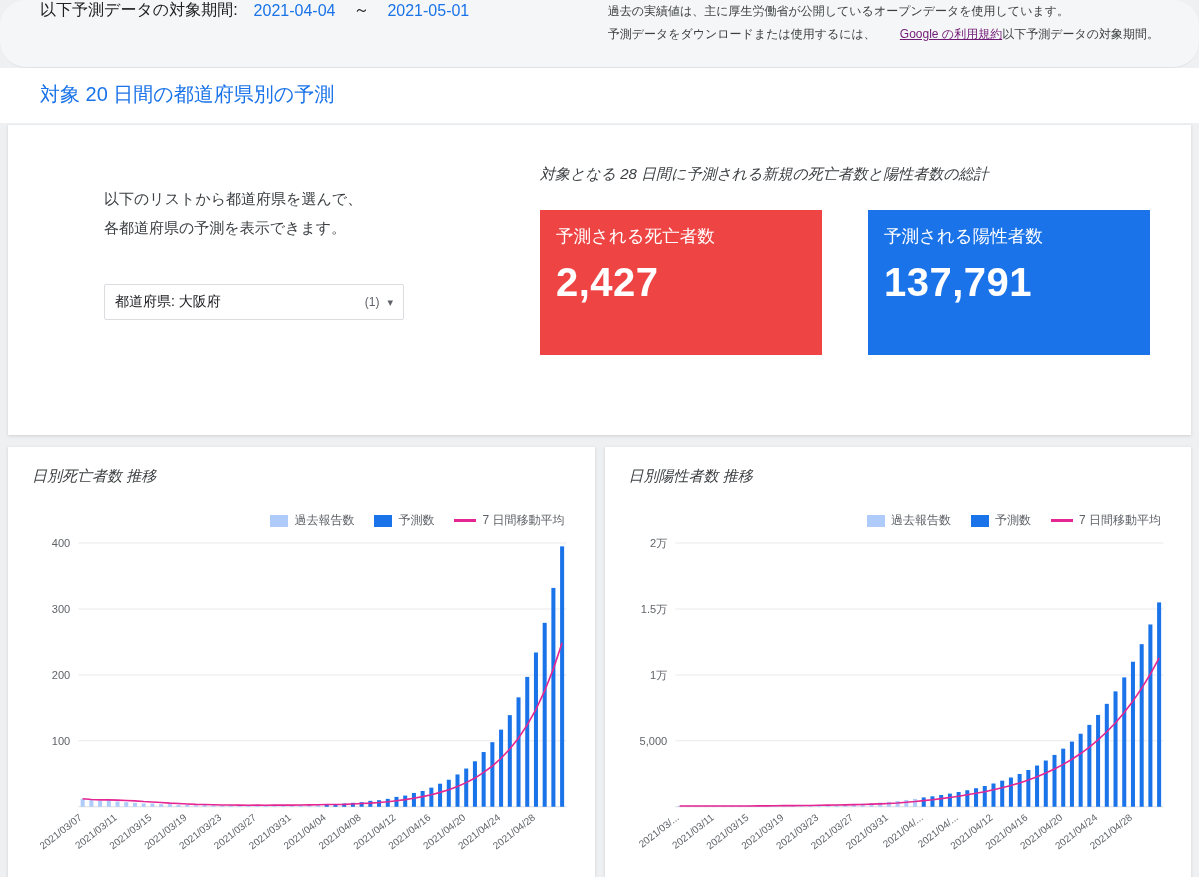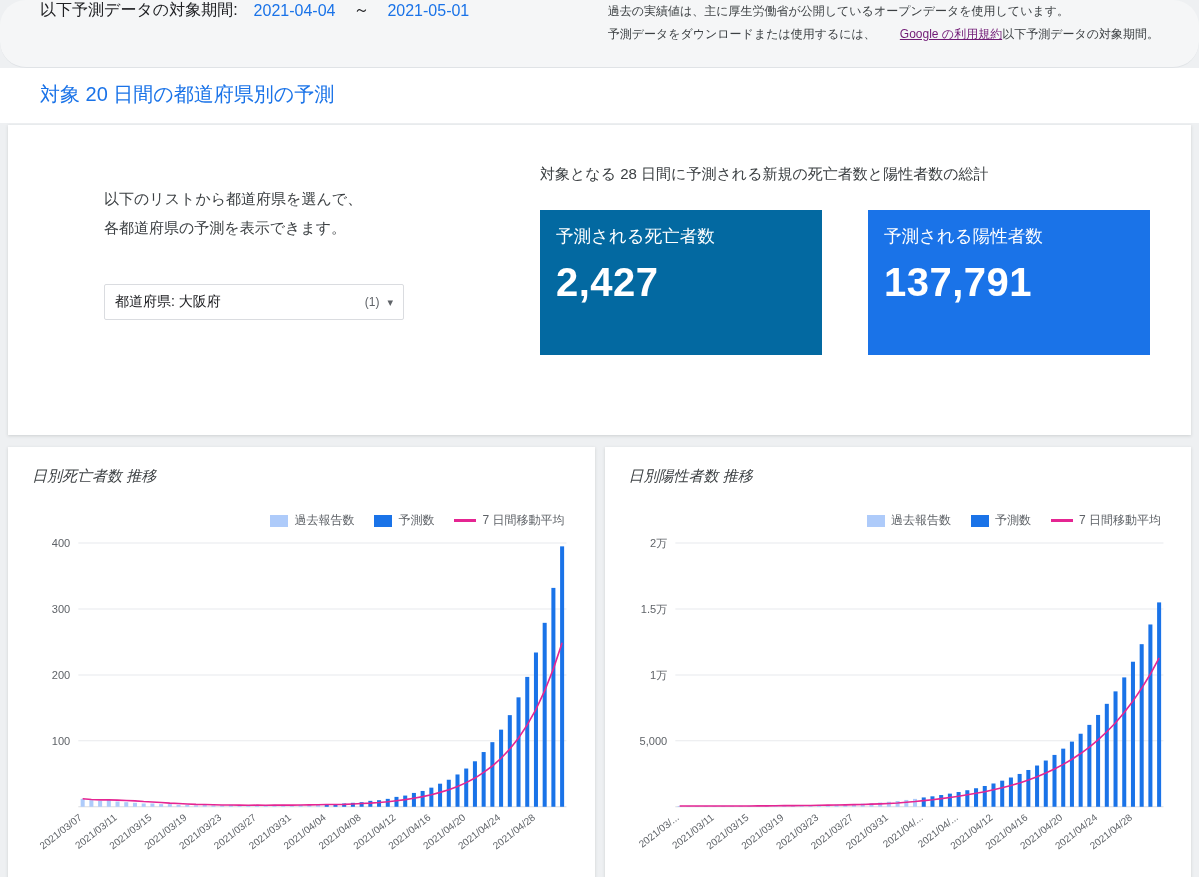--- a/index.html
+++ b/index.html
@@ -40,21 +40,21 @@
   .dropdown {
     margin-top:42px; width:300px; height:36px;
     border:1px solid #dadce0; border-radius:2px; background:#fff;
     display:flex; align-items:center; padding:16px 10px; cursor:pointer;
   }
   .dd-value { font-size:14px; color:#202124; }
   .dd-count { margin-left:auto; font-size:12px; color:#5f6368; }
   .dd-caret { margin-left:8px; font-size:11px; color:#5f6368; }
 
   .right-col { flex:1; }
-  .summary-heading { font-size:15px; font-weight:400; color:#3c4043; margin:0 0 26px; }
+  .summary-heading { font-size:15px; font-weight:400; color:#3c4043; margin:0 0 26px;font-style:italic; }
   .stat-boxes { display:flex; gap:46px; }
   .stat-box { width:282px; height:145px; color:#fff; padding:14px 16px; }
   .stat-title { font-size:17.5px; }
   .stat-value { font-size:40px; font-weight:600; margin-top:12px; letter-spacing:.5px; }
 
   
   .charts-row { display:flex; gap:10px; margin:0 8px; }
   .chart-card {
     flex:1; background:#fff; box-shadow:0 1px 3px rgba(60,64,67,.18);
     padding:14px 24px 20px; min-height:430px;
@@ -99,21 +99,21 @@
     </p>
     <div class="dropdown">
       <span class="dd-value">都道府県: 大阪府</span>
       <span class="dd-count">(1)</span>
       <span class="dd-caret">▾</span>
     </div>
   </div>
   <div class="right-col">
     <p class="summary-heading">対象となる 28 日間に予測される新規の死亡者数と陽性者数の総計</p>
     <div class="stat-boxes">
-      <div class="stat-box" style="background: #0369a1;">
+      <div class="stat-box" style="background: #ef4444;">
         <div class="stat-title">予測される死亡者数</div>
         <div class="stat-value">2,427</div>
       </div>
       <div class="stat-box" style="background: rgb(26, 115, 232);">
         <div class="stat-title">予測される陽性者数</div>
         <div class="stat-value">137,791</div>
       </div>
     </div>
   </div>
 </section>

